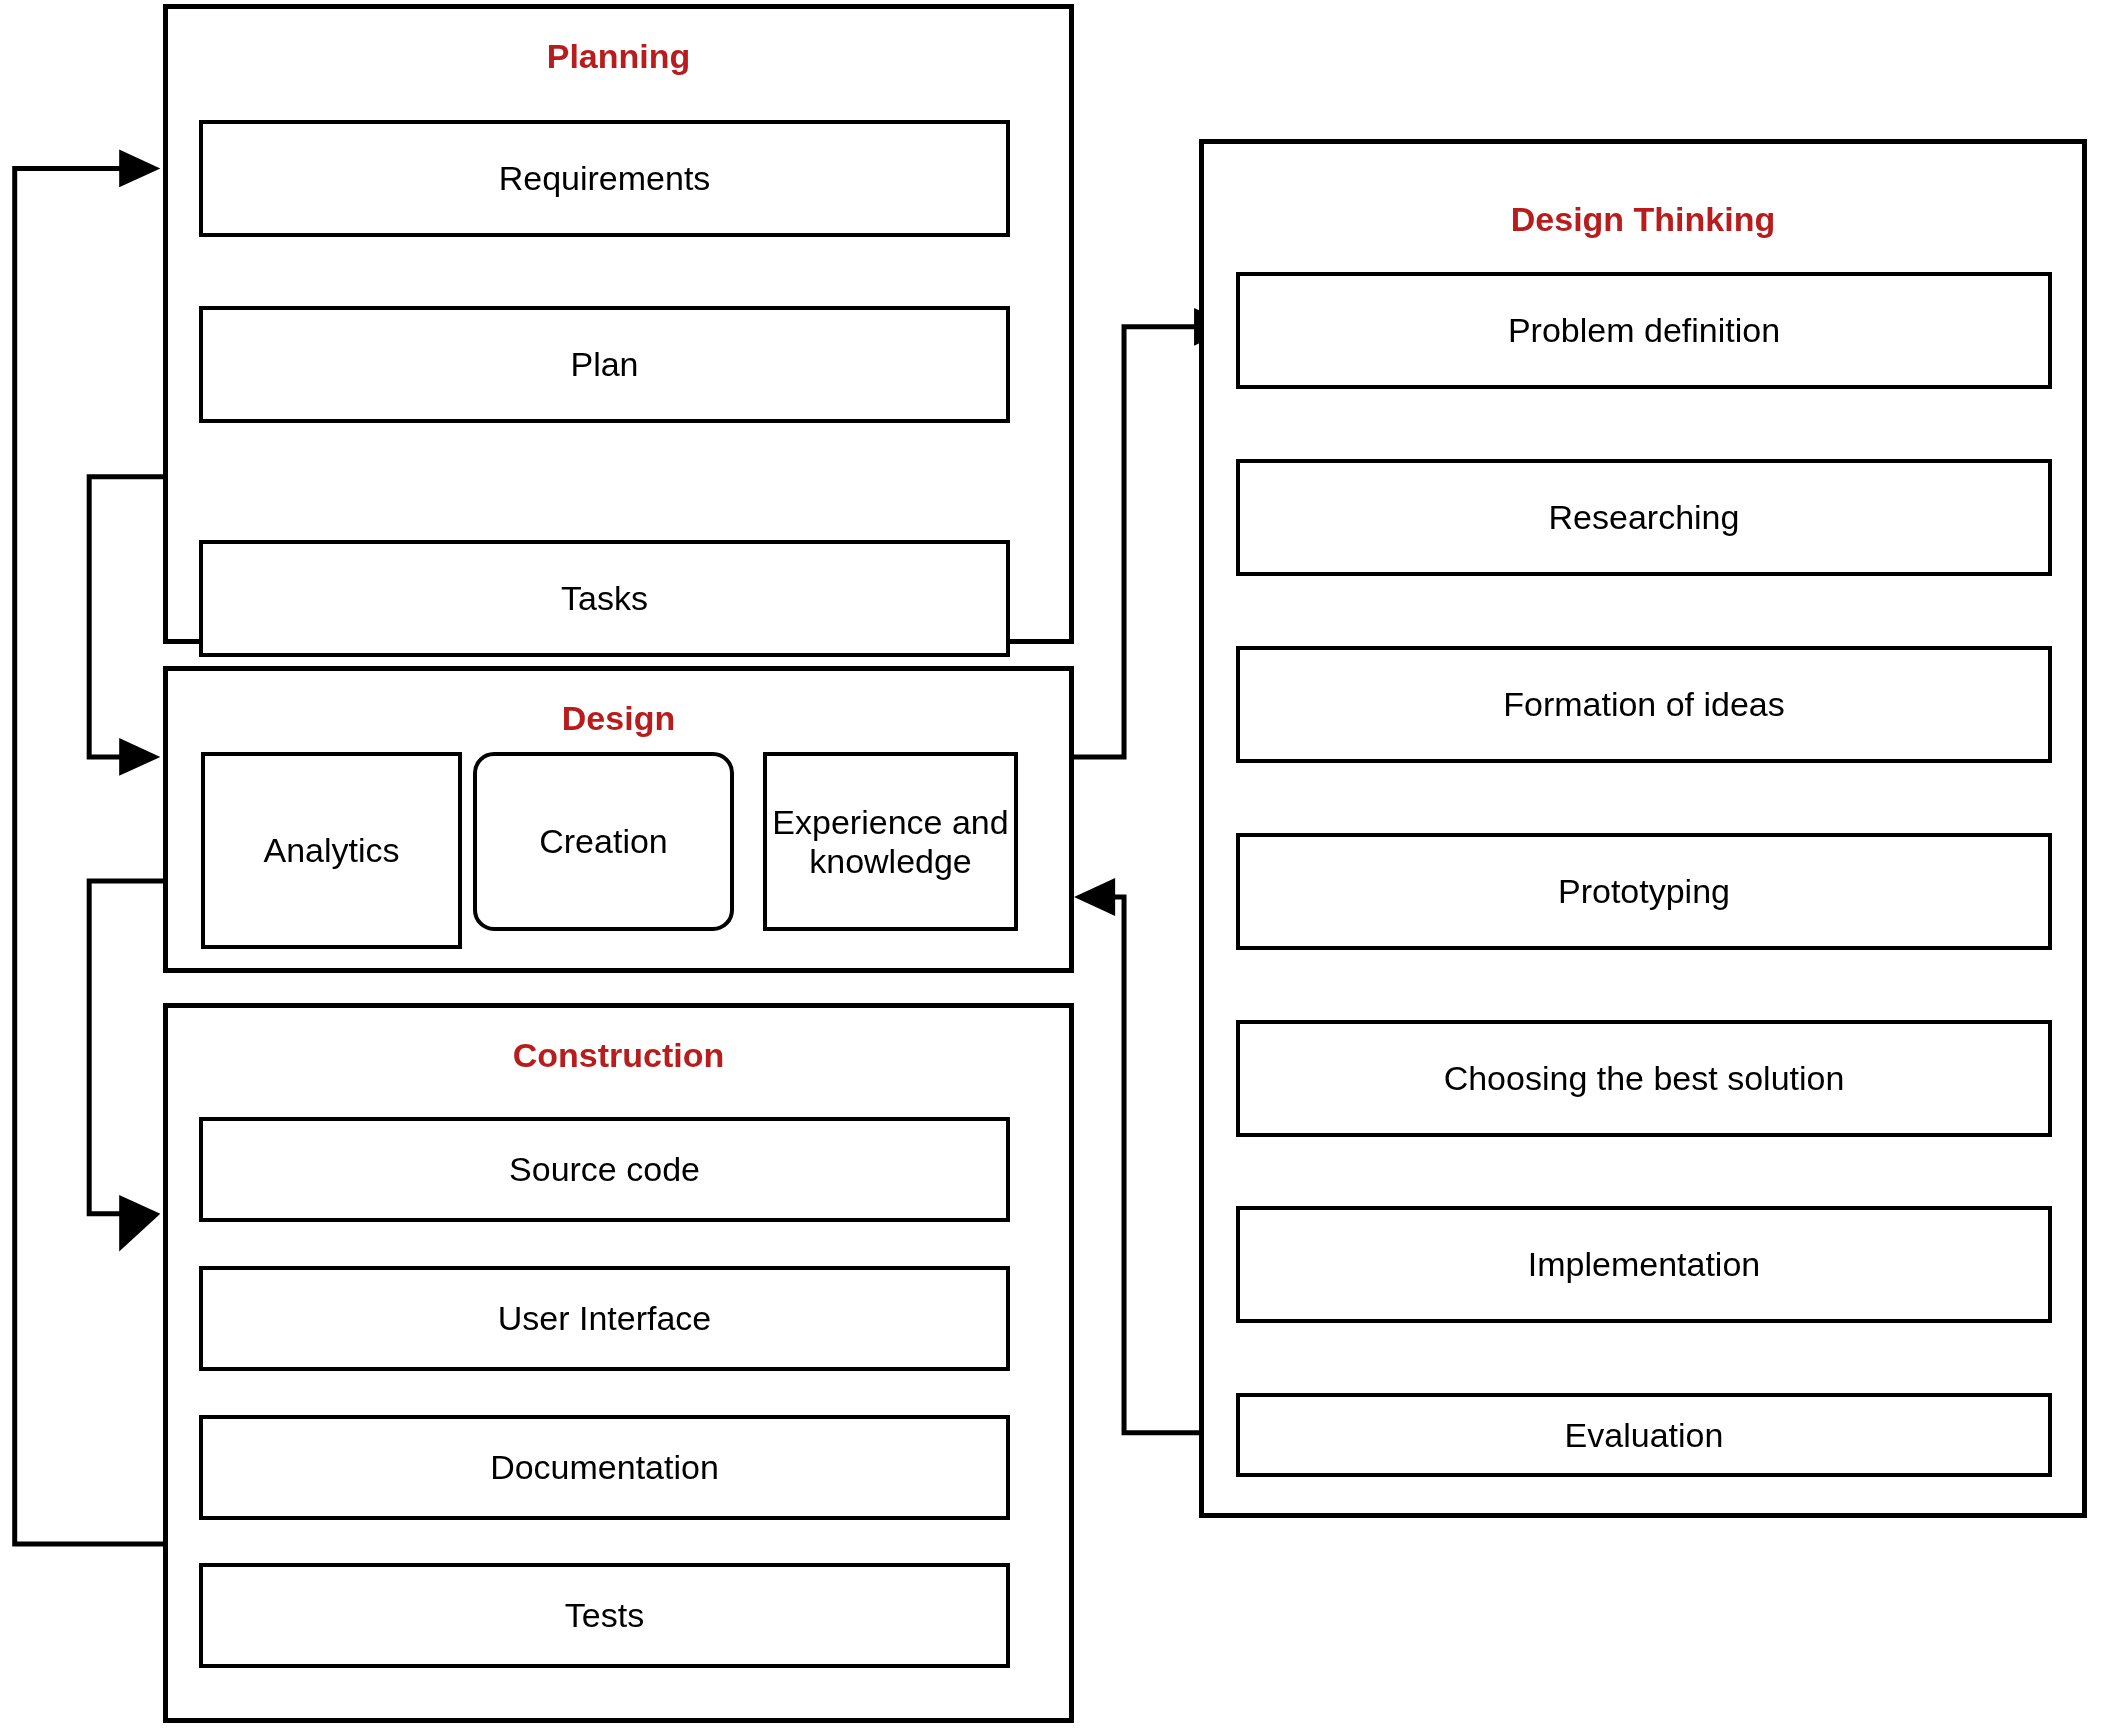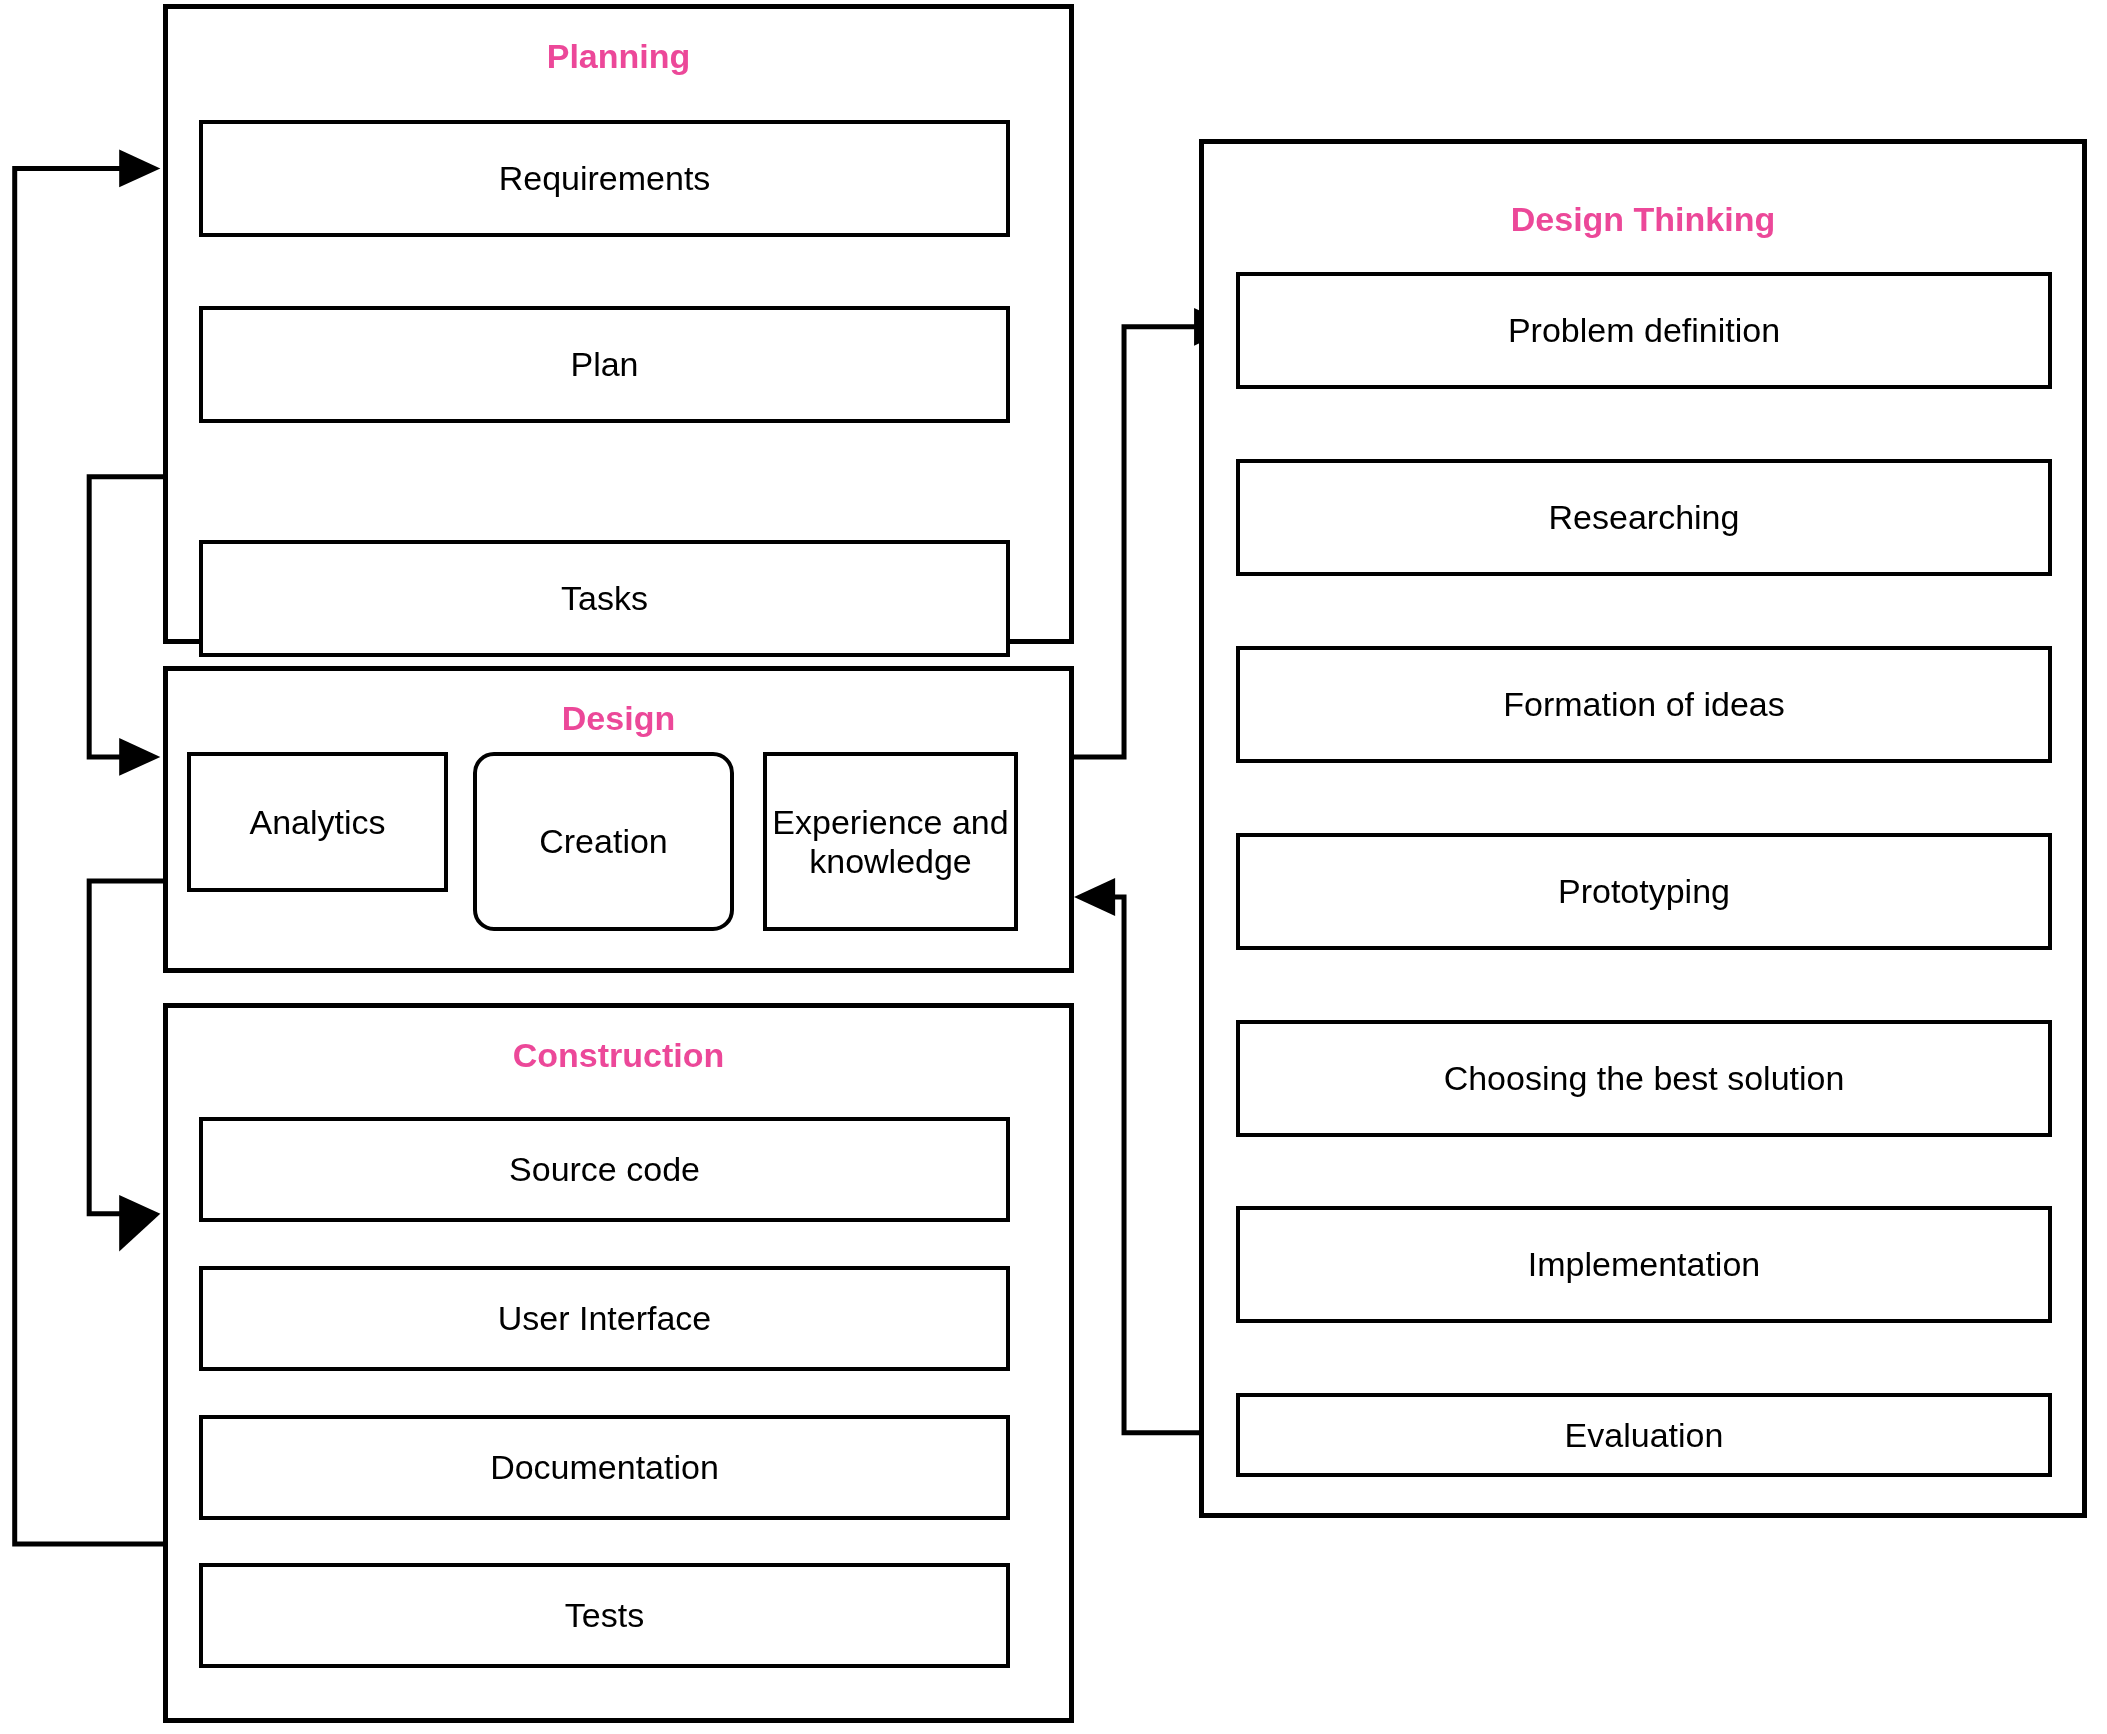--- a/index.html
+++ b/index.html
@@ -21,21 +21,21 @@
     position: absolute;
     border: 5px solid #000000;
     box-sizing: border-box;
     background: #ffffff;
   }
   .group-title {
     position: absolute;
     width: 100%;
     text-align: center;
     font-weight: bold;
-    color: #ec4899;
+    color: #b91c1c;
     font-family: "Liberation Sans", sans-serif;
   }
   .node-box {
     position: absolute;
     border: 4.4px solid #000000;
     box-sizing: border-box;
     background: #ffffff;
     display: flex;
     align-items: center;
     justify-content: center;
@@ -141,21 +141,21 @@
   <div class="node-box" style="left:199px; top:306px; width:811px; height:117px; font-size:34px;">
     <span>Plan</span>
   </div>
   <div class="node-box" style="left:199px; top:492px; width:811px; height:117px; font-size:34px;margin-top:48px;">
     <span>Tasks</span>
   </div>
 
   <div class="group-box" style="left:163px; top:666px; width:911px; height:307px;">
     <div class="group-title" style="top:28px; font-size:34px;">Design</div>
   </div>
-  <div class="node-box" style="left:187px; top:752px; width:261px; height:140px; font-size:34px;">
+  <div class="node-box" style="left:201px; top:752px; width:261px; height:197px; font-size:34px;">
     <span>Analytics</span>
   </div>
   <div class="node-box" style="left:473px; top:752px; width:261px; height:179px; font-size:34px;border-radius:21px;">
     <span>Creation</span>
   </div>
   <div class="node-box" style="left:755px; top:752px; width:255px; height:179px; font-size:34px;margin-left:8px;">
     <span>Experience and knowledge</span>
   </div>
 
   <div class="group-box" style="left:163px; top:1003px; width:911px; height:720px;">

